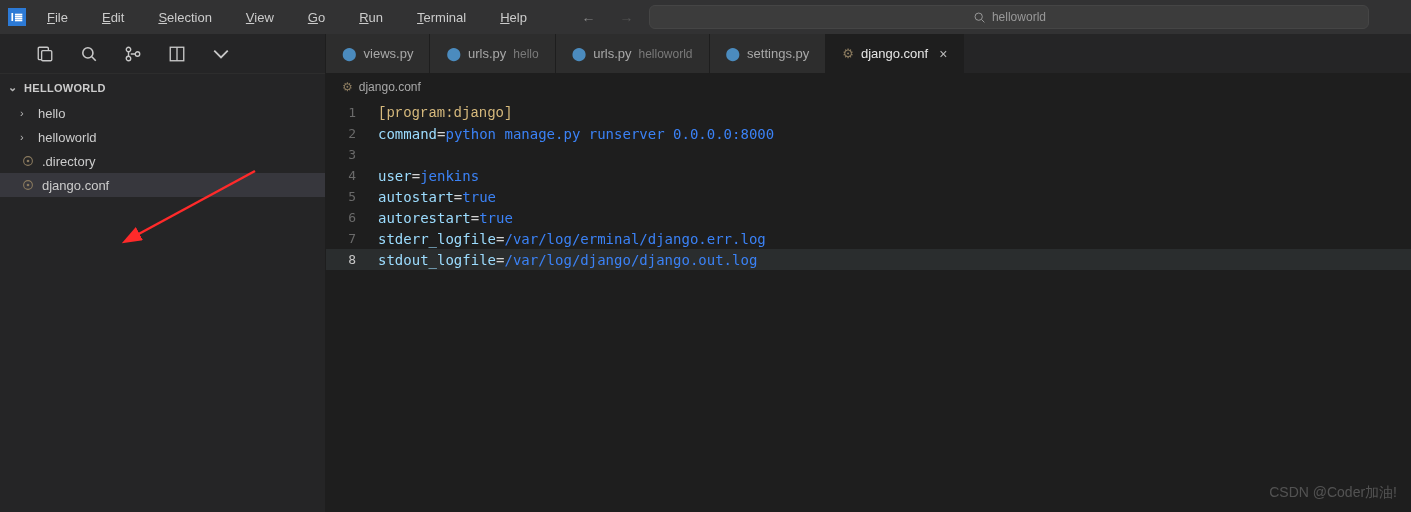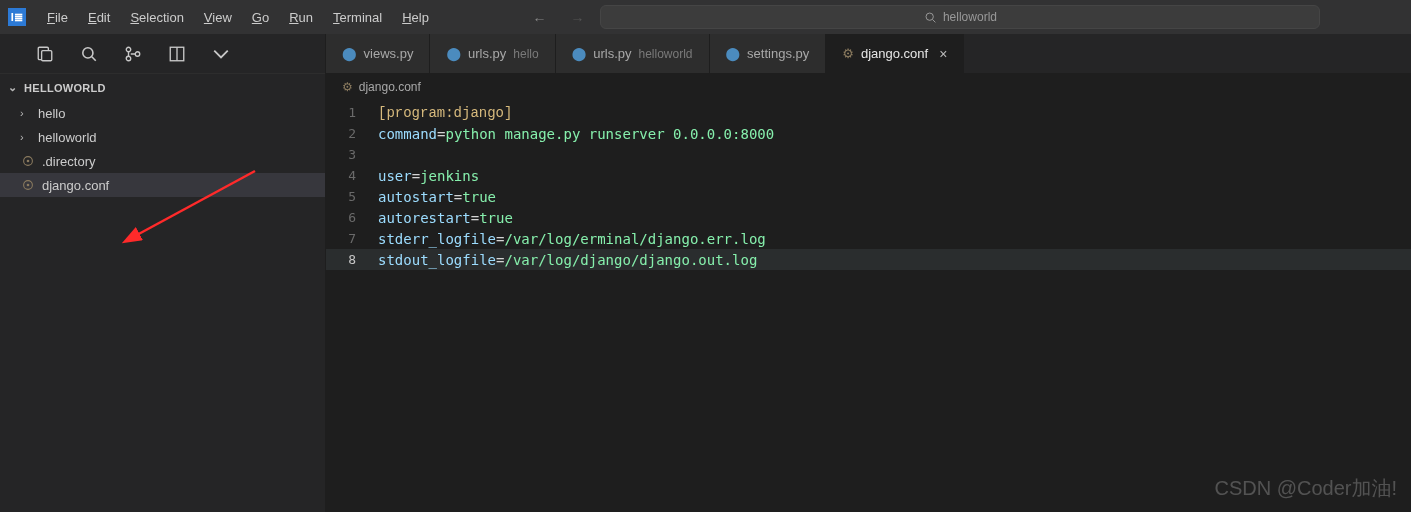--- a/index.html
+++ b/index.html
@@ -1,19 +1,19 @@
 <!DOCTYPE html>
 <html><head>
 <meta charset="utf-8">
 <style>
 * { box-sizing: border-box; margin: 0; padding: 0; }
 body { font-family: "Segoe UI", Arial, sans-serif; font-size: 13px; background: #1e1e1e; color: #ccc; width: 1411px; height: 512px; overflow: hidden; position: relative; }
 .titlebar { height: 34px; background: #323233; display: flex; align-items: center; padding: 0 8px; gap: 4px; }
 .logo { width: 18px; height: 18px; background: #2c7ad6; color: #fff; display: flex; align-items: center; justify-content: center; font-size: 11px; font-weight: bold; margin-right: 8px; }
-.menu { display: flex; gap: 2px; }
+.menu { display: flex; gap: 16px; }
 .menu-item { padding: 4px 9px; cursor: pointer; color: #ccc; }
 .tb-center { flex: 1; display: flex; align-items: center; justify-content: center; gap: 8px; }
 .arrow-btn { color: #888; padding: 2px 8px; cursor: pointer; font-size: 14px; }
 .search-box { width: 720px; height: 24px; background: #3c3c3c; border: 1px solid #454545; border-radius: 6px; display: flex; align-items: center; justify-content: center; gap: 6px; color: #999; font-size: 12px; }
 .search-box svg { width: 13px; height: 13px; }
 .body { display: flex; height: calc(100% - 34px); }
 .sidebar { width: 326px; background: #252526; border-right: 1px solid #1e1e1e; }
 .sidebar-top { height: 40px; display: flex; align-items: center; padding: 0 36px; gap: 26px; border-bottom: 1px solid #2d2d2d; }
 .sidebar-top .icon { color: #b8b8b8; cursor: pointer; }
 .explorer-header { font-size: 11px; font-weight: 700; padding: 7px 8px; display: flex; align-items: center; gap: 4px; color: #ccc; letter-spacing: 0.3px; }
@@ -29,23 +29,23 @@
 .tab .suffix { color: #7a7a7a; font-size: 12px; }
 .tab .close { color: #bbb; font-size: 14px; margin-left: 4px; }
 .breadcrumb { padding: 6px 16px; font-size: 12px; color: #a8a8a8; display: flex; align-items: center; gap: 6px; }
 .editor { flex: 1; padding: 2px 0; font-family: Consolas, monospace; font-size: 14px; position: relative; }
 .line { display: flex; height: 21px; align-items: center; }
 .lineno { width: 52px; text-align: right; padding-right: 22px; color: #6a6a6a; font-size: 13px; }
 .code { white-space: pre; }
 .line.current { background: #2a2d2e; }
 .tk-key { color: #9cdcfe; }
 .tk-op { color: #d4d4d4; }
-.tk-val { color: #86efac; }
+.tk-val { color: #3b82f6; }
 .tk-br { color: #d7ba7d; font-family: Liberation Mono, monospace; }
-.watermark { position: absolute; bottom: 10px; right: 14px; color: rgba(220,220,220,0.28); font-size: 20px; font-family: Arial, sans-serif; }
+.watermark { position: absolute; bottom: 10px; right: 14px; color: rgba(220,220,220,0.28); font-size: 14px; font-family: Arial, sans-serif; }
 .arrow-annotation { position: absolute; z-index: 50; pointer-events: none; }
 svg { display: block; }
 </style>
 </head>
 <body>
 
 <div class="titlebar">
   <div class="logo">I≣</div>
   <div class="menu">
     <div class="menu-item"><span style="text-decoration:underline">F</span>ile</div>

